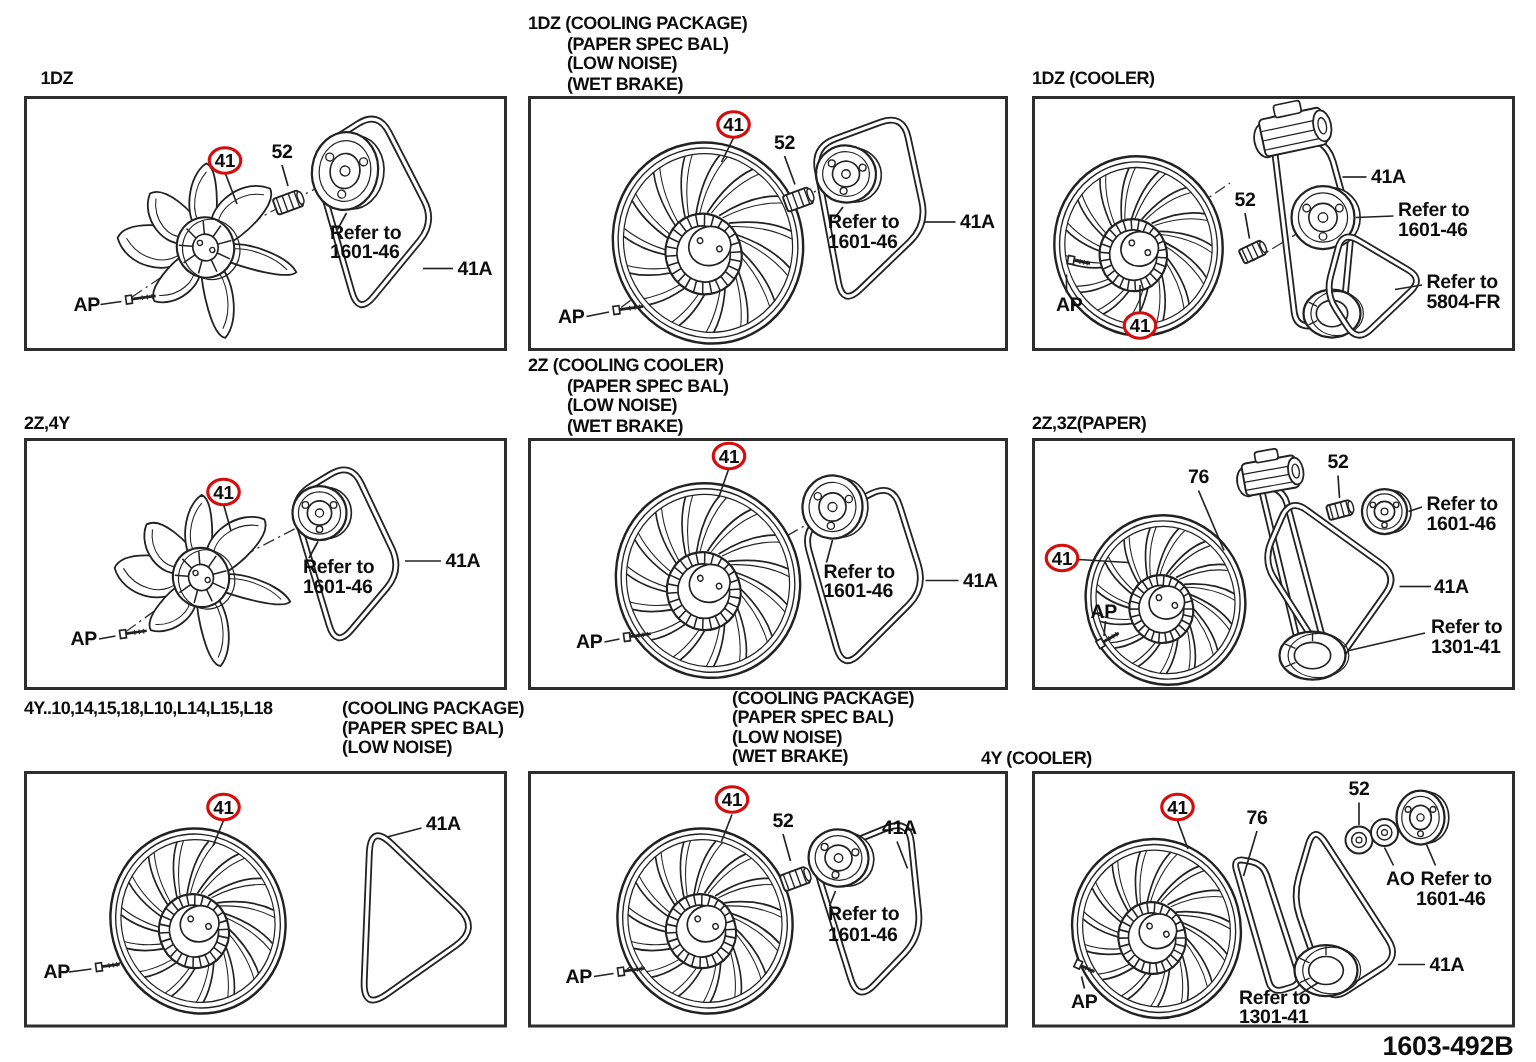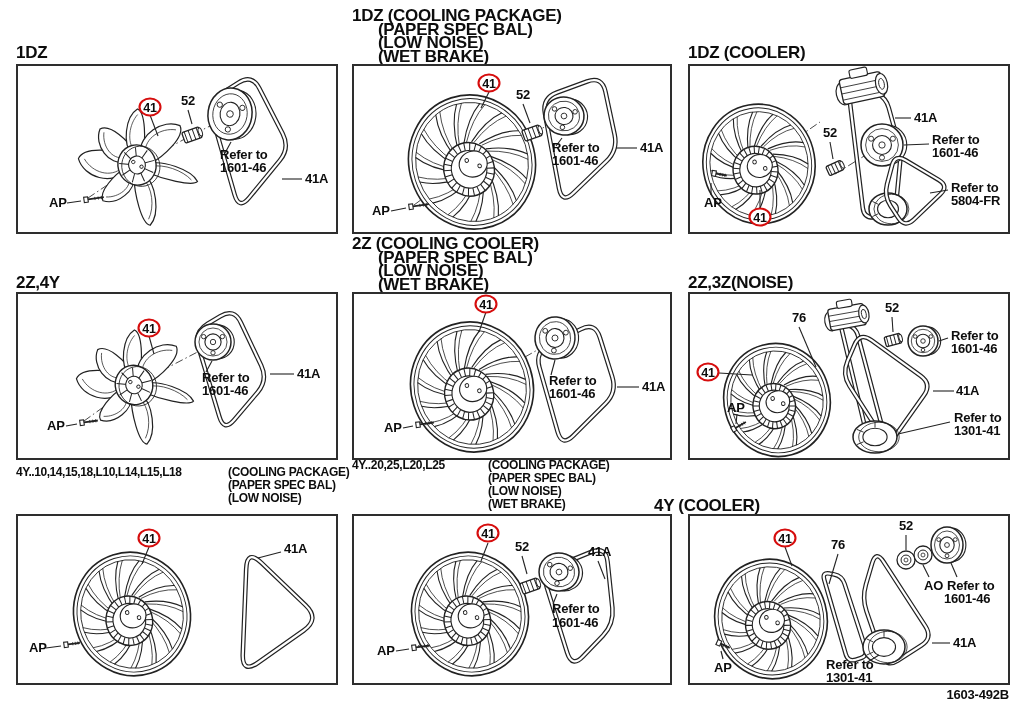--- a/index.html
+++ b/index.html
@@ -1,34 +1,34 @@
 <!DOCTYPE html>
 <html><head>
 <meta charset="utf-8">
 <style>
   html,body{margin:0;padding:0;background:#fff;}
   #stage{position:relative;width:1024px;height:708px;background:#ffffff;overflow:hidden;
          font-family:"Liberation Sans",sans-serif;color:#111;}
   .pbox{position:absolute;border:2px solid #2e2e2e;background:#fff;box-sizing:border-box;}
   .pbox svg{position:absolute;left:0;top:0;}
-  .cap{position:absolute;font-size:17px;font-weight:bold;line-height:13.5px;
+  .cap{position:absolute;font-size:12px;font-weight:bold;line-height:13.5px;
        letter-spacing:-0.3px;color:#0d0d0d;white-space:nowrap;}
   .cap.lh13{line-height:13px;font-size:12px;}
   .cap .ind{margin-left:26px;}
   .cap .ind2{margin-left:24px;}
   .cap .colR{position:absolute;top:0;}
-  .footer{position:absolute;font-size:13px;font-weight:bold;letter-spacing:-0.2px;color:#0d0d0d;}
+  .footer{position:absolute;font-size:18px;font-weight:bold;letter-spacing:-0.2px;color:#0d0d0d;}
   svg text{font-family:"Liberation Sans",sans-serif;font-weight:bold;fill:#0d0d0d;letter-spacing:-0.2px;}
 </style>
 </head>
 <body>
 
 <div id="stage">
 
-  <div class="cap" style="left:16px;top:46px">
+  <div class="cap" style="left:27px;top:46px">
     <div>1DZ</div>
   </div>
 
   <div class="cap" style="left:352px;top:9px">
     <div>1DZ (COOLING PACKAGE)</div>
     <div class="ind">(PAPER SPEC BAL)</div>
     <div class="ind">(LOW NOISE)</div>
     <div class="ind">(WET BRAKE)</div>
   </div>
 
@@ -41,37 +41,36 @@
   </div>
 
   <div class="cap" style="left:352px;top:237px">
     <div>2Z (COOLING COOLER)</div>
     <div class="ind">(PAPER SPEC BAL)</div>
     <div class="ind">(LOW NOISE)</div>
     <div class="ind">(WET BRAKE)</div>
   </div>
 
   <div class="cap" style="left:688px;top:276px">
-    <div>2Z,3Z(NOISE)</div>
+    <div>2Z,3Z(PAPER)</div>
   </div>
 
   <div class="cap lh13" style="left:16px;top:466px;width:336px">
     <div style="letter-spacing:-0.45px;">
       <div>4Y..10,14,15,18,L10,L14,L15,L18</div>
     </div>
     <div class="colR" style="left:212px">
       <div>(COOLING PACKAGE)</div>
       <div>(PAPER SPEC BAL)</div>
       <div>(LOW NOISE)</div>
     </div>
   </div>
 
   <div class="cap lh13" style="left:352px;top:459px;width:320px">
     <div>
-      <div>4Y..20,25,L20,L25</div>
     </div>
     <div class="colR" style="left:136px">
       <div>(COOLING PACKAGE)</div>
       <div>(PAPER SPEC BAL)</div>
       <div>(LOW NOISE)</div>
       <div>(WET BRAKE)</div>
     </div>
   </div>
 
   <div class="cap" style="left:654px;top:499px">

